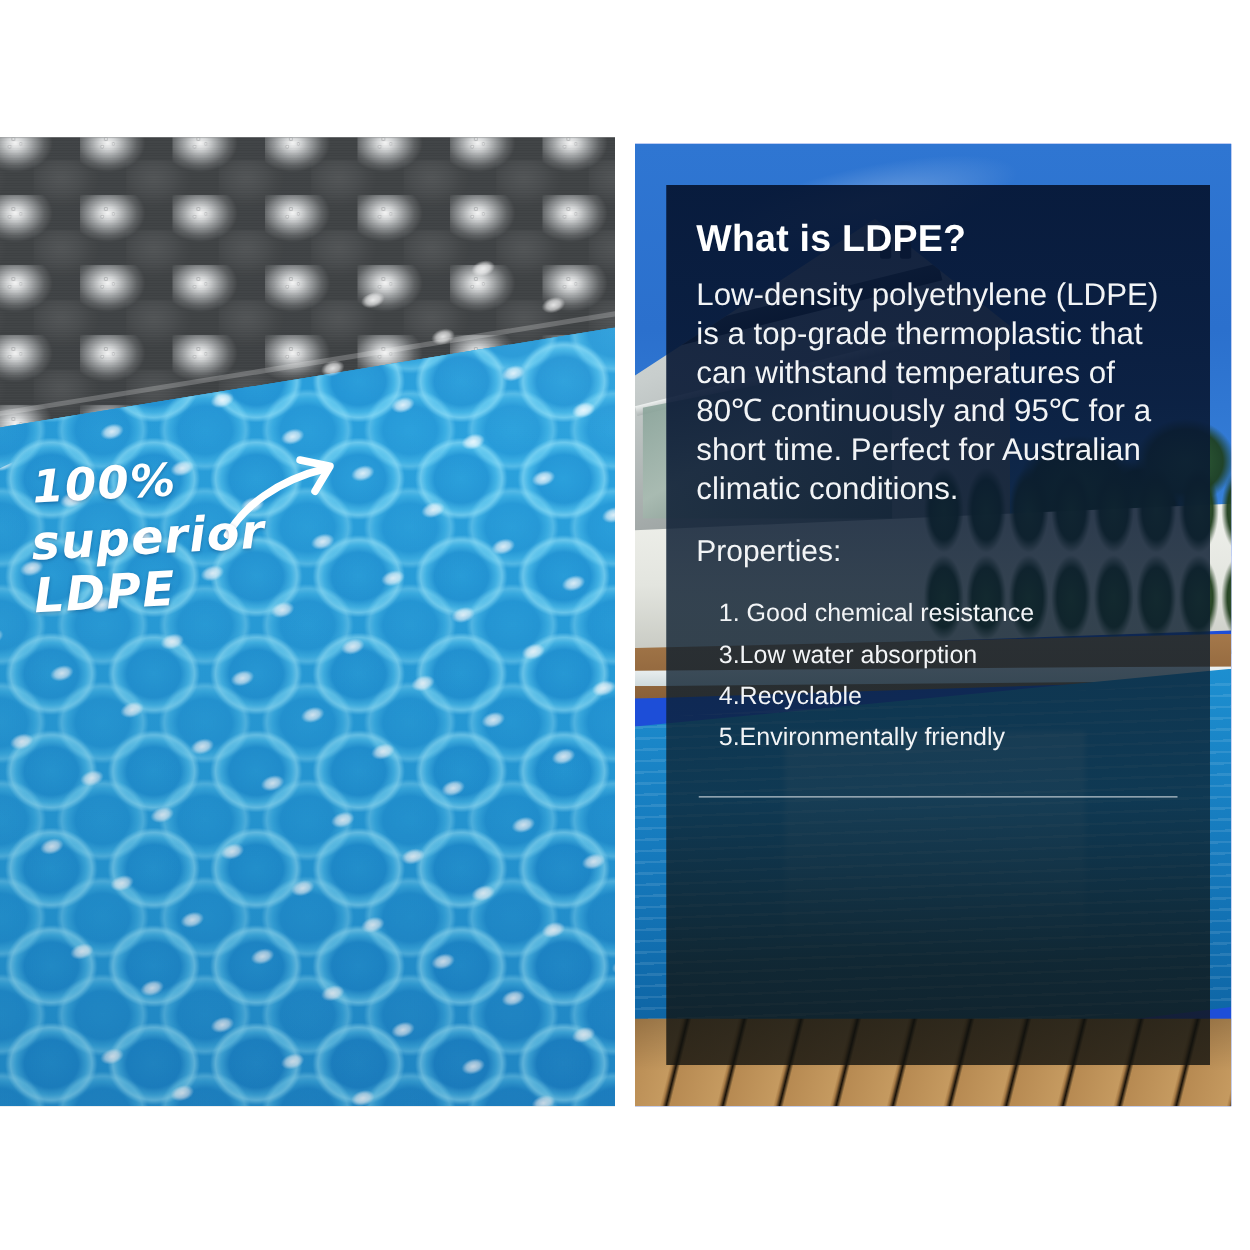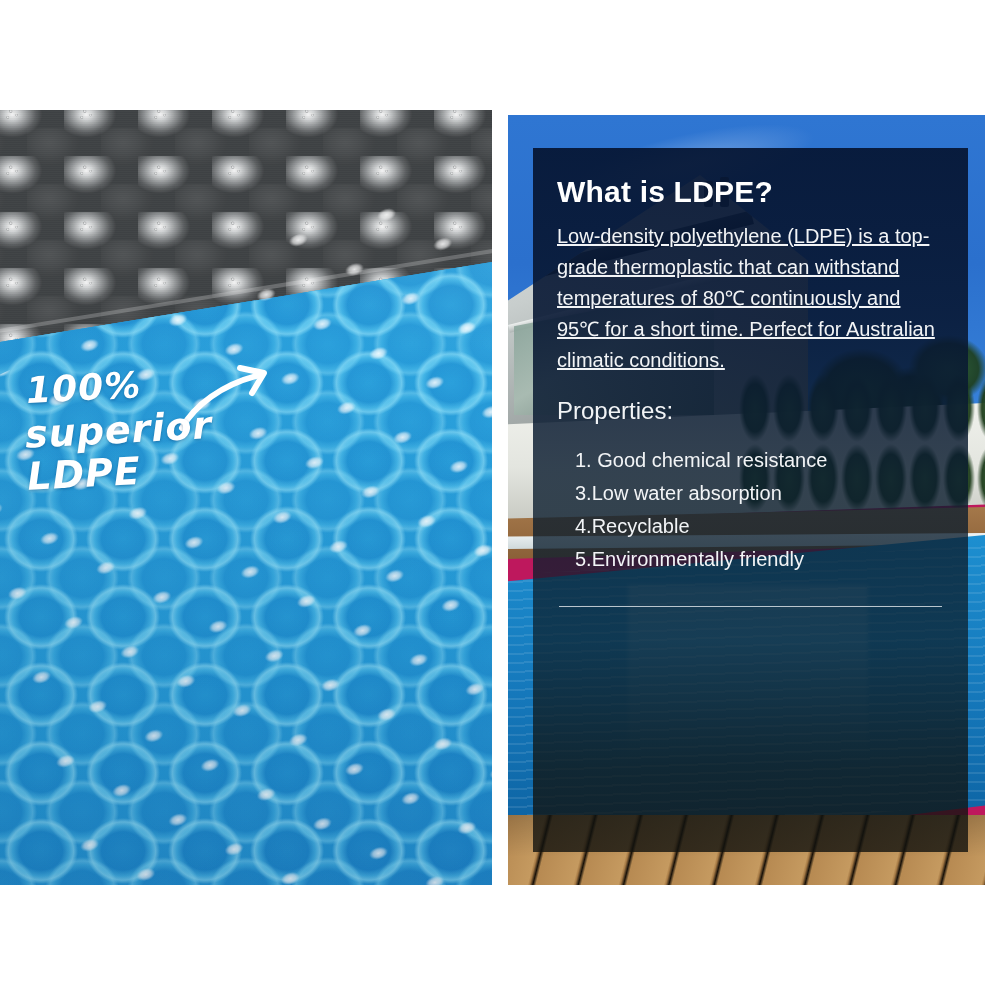--- a/index.html
+++ b/index.html
@@ -91,21 +91,21 @@
     text-shadow:0 1px 3px rgba(0,40,90,.35);
     pointer-events:none;
   }
   .hw-line1{font-size:36px;letter-spacing:1px;line-height:40px;transform:rotate(-3deg);display:inline-block;}
   .hw-line2{font-size:38px;letter-spacing:1px;line-height:42px;transform:rotate(-3deg);display:inline-block;margin-top:-2px;}
   .hw-arrow{position:absolute;left:150px;top:-6px;width:110px;height:70px;}
 
   
   .right-panel{
     position:absolute;left:508px;top:115px;width:477px;height:770px;
-    overflow:hidden;background:#be185d;
+    overflow:hidden;background:#1d4ed8;
   }
   .photo-sky{
     position:absolute;left:0;top:0;width:477px;height:330px;
     background:linear-gradient(180deg,#2f76d2 0%, #2b70cd 45%, #3a85dc 100%);
   }
   .photo-cloud{
     position:absolute;left:60px;top:18px;width:250px;height:60px;
     background:radial-gradient(ellipse at 50% 50%, rgba(255,255,255,.30) 0%, rgba(255,255,255,0) 70%);
     transform:rotate(-12deg);
   }
@@ -203,23 +203,22 @@
       linear-gradient(180deg, rgba(6,22,52,.94) 0%, rgba(8,24,52,.90) 24%, rgba(10,28,46,.80) 48%, rgba(12,32,44,.74) 70%, rgba(16,20,18,.78) 88%, rgba(18,18,14,.80) 100%);
     box-sizing:border-box;
     padding:25px 24px 0 24px;
     color:#ffffff;
   }
   .card-title{
     font-size:30px;font-weight:bold;line-height:38px;margin:0 0 10px 0;
     letter-spacing:.2px;color:#ffffff;
   }
   .card-para{
-    font-size:20px;line-height:31px;margin:0 0 20px 0;color:#f2f4f6;
+    font-size:25px;line-height:31px;margin:0 0 20px 0;color:#f2f4f6;
     font-weight:400;
-    text-decoration:underline;
   }
   .props-label{font-size:24px;line-height:30px;margin:0 0 2px 0;color:#f2f4f6;}
   .props-list{list-style:none;margin:18px;padding:0;}
   .props-list li{font-size:20px;line-height:33px;color:#f2f4f6;}
   .divider{
     height:0;border-top:1.6px solid rgba(228,232,236,.80);
     margin:30px 2px 26px 2px;
   }
   .note-para{font-size:20px;line-height:31px;margin:0;color:#f2f4f6;}
 </style>

